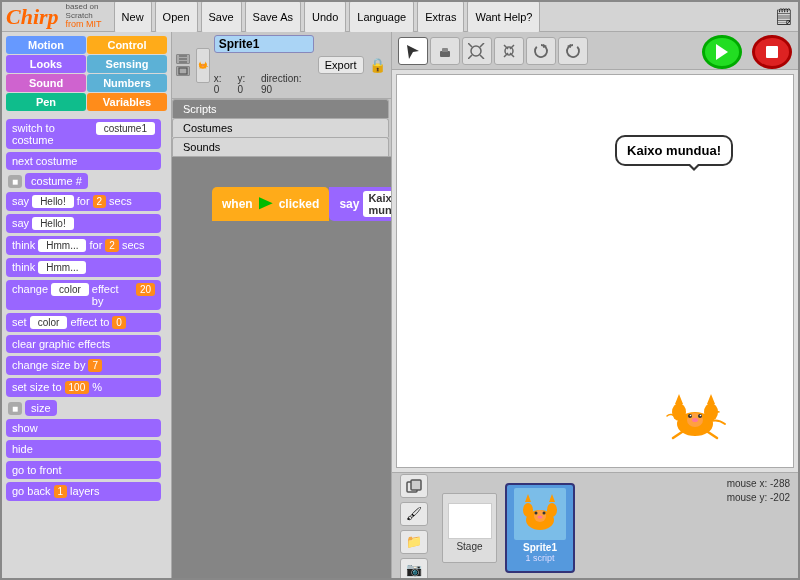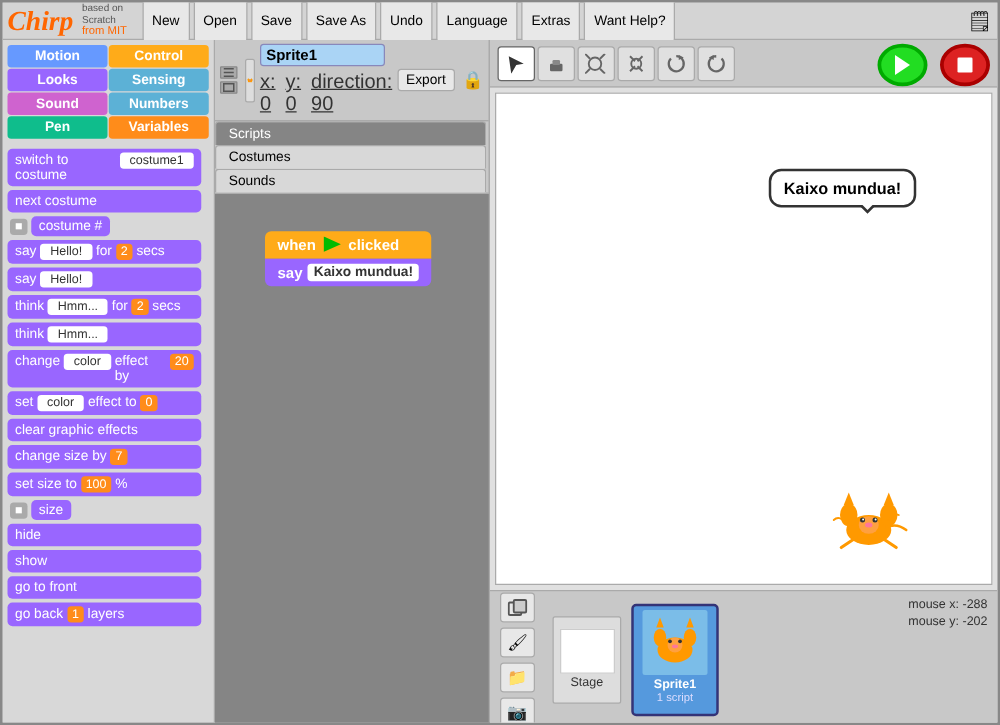--- a/index.html
+++ b/index.html
@@ -34,21 +34,21 @@
     .block-num { background: #ff8c1a; color: white; border-radius: 3px; padding: 1px 4px; font-size: 10px; }
     .block-gray { background: #aaa; border-radius: 3px; padding: 1px 4px; font-size: 10px; color: white; }
 
     
     #center-panel { width: 220px; background: #858585; border-right: 1px solid #aaa; display: flex; flex-direction: column; }
     #sprite-header { background: #c8c8c8; padding: 3px 4px; display: flex; align-items: center; gap: 4px; border-bottom: 1px solid #aaa; }
     #sprite-thumb { width: 40px; height: 35px; background: #ddd; border: 1px solid #aaa; border-radius: 2px; display: flex; align-items: center; justify-content: center; overflow: hidden; }
     #sprite-name-area { flex: 1; }
     #sprite-name-input { background: #aad4f5; border: 1px solid #88b; border-radius: 3px; padding: 1px 4px; font-size: 12px; font-weight: bold; width: 100px; }
     #export-btn { background: #e8e8e8; border: 1px solid #aaa; border-radius: 3px; padding: 2px 6px; font-size: 11px; cursor: pointer; }
-    #sprite-coords { font-size: 16px; color: #333; display: flex; gap: 8px; margin-top: 4px; text-decoration: underline; }
+    #sprite-coords { font-size: 10px; color: #333; display: flex; gap: 8px; margin-top: 20px; }
     #script-tabs { display: flex; border-bottom: 1px solid #aaa; background: #c8c8c8; flex-direction: column; }
     .stab { padding: 3px 10px; font-size: 11px; cursor: pointer; border: 1px solid #aaa; border-bottom: none; background: #d8d8d8; border-radius: 3px 3px 0 0; margin-right: 2px; }
     .stab.active { background: #858585; color: white; }
     #script-area { flex: 1; padding: 10px; overflow: auto; position: relative; }
 
     
     .script-block-when { background: #ffab19; color: white; border-radius: 5px 5px 0 0; padding: 4px 10px; font-size: 12px; font-weight: bold; display: inline-flex; align-items: center; gap: 4px; }
     .script-block-say { background: #9966ff; color: white; border-radius: 0 0 5px 5px; padding: 4px 10px; font-size: 12px; font-weight: bold; display: inline-flex; align-items: center; gap: 4px; }
     .white-input { background: white; color: #333; border-radius: 3px; padding: 1px 5px; font-size: 11px; }
 
@@ -74,21 +74,21 @@
 
     
     #speech-bubble { position: absolute; right: 60px; top: 60px; background: white; border: 2px solid #333; border-radius: 10px; padding: 6px 10px; font-size: 13px; font-weight: bold; }
     #speech-bubble::after { content: ''; position: absolute; bottom: -14px; right: 30px; border: 7px solid transparent; border-top-color: #333; }
     #speech-bubble::before { content: ''; position: absolute; bottom: -10px; right: 31px; border: 6px solid transparent; border-top-color: white; z-index: 1; }
 
     
     #cat-sprite { position: absolute; right: 70px; bottom: 30px; width: 60px; height: 45px; }
 
     
-    #script-wrapper { display: inline-flex; flex-direction: column; margin-top: 20px; margin-left: 30px; }
+    #script-wrapper { display: inline-flex; flex-direction: row; margin-top: 20px; margin-left: 30px; }
 
     
     ::-webkit-scrollbar { width: 8px; height: 8px; }
     ::-webkit-scrollbar-track { background: #ccc; }
     ::-webkit-scrollbar-thumb { background: #999; border-radius: 4px; }
   </style>
 </head>
 <body>
 
 <div id="topbar">
@@ -191,25 +191,25 @@
         <span class="block-num">100</span>
         <span>%</span>
       </div>
 
       <div style="display:flex;align-items:center;gap:3px;padding-left:2px;">
         <span class="block-gray">■</span>
         <span class="block block-looks" style="width:auto;padding:2px 6px;">size</span>
       </div>
 
       <div class="block block-looks">
+        <span>show</span>
+      </div>
+
+      <div class="block block-looks">
         <span>hide</span>
-      </div>
-
-      <div class="block block-looks">
-        <span>show</span>
       </div>
 
       <div class="block block-looks">
         <span>go to front</span>
       </div>
 
       <div class="block block-looks">
         <span>go back</span>
         <span class="block-num">1</span>
         <span>layers</span>

